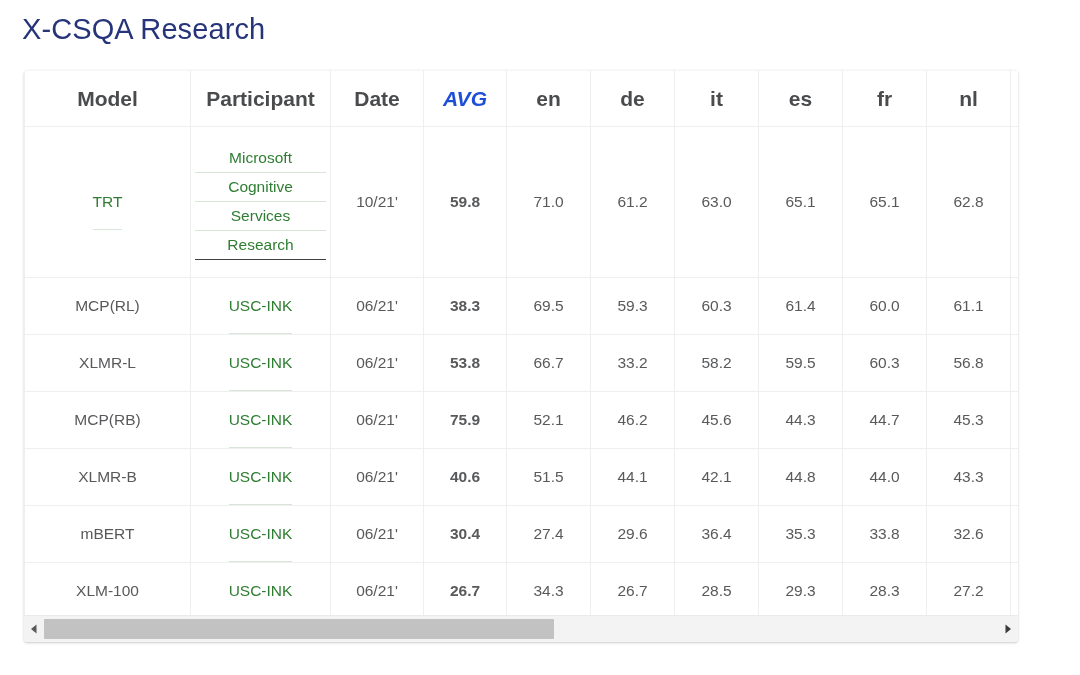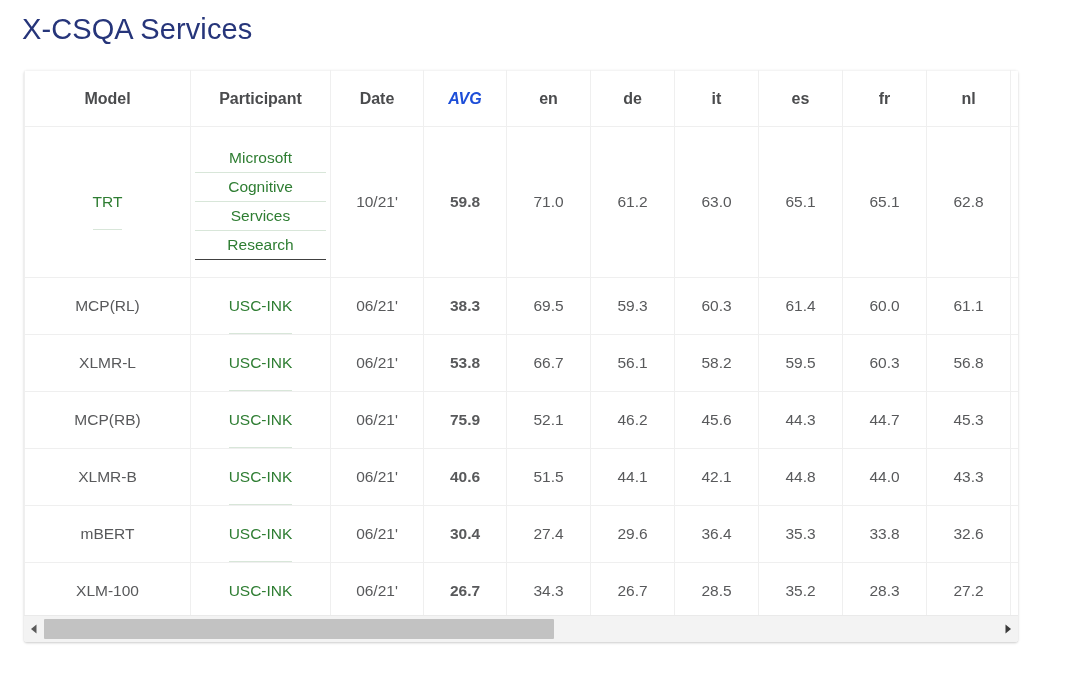--- a/index.html
+++ b/index.html
@@ -66,21 +66,21 @@
     vertical-align: middle;
     font-size: 15.5px;
     color: #58595b;
     padding: 0 4px;
     background: #ffffff;
   }
   table.results th {
     font-weight: bold;
     color: #4a4b4d;
     height: 55px;
-    font-size: 16px;
+    font-size: 21px;
   }
   table.results th.avg-head {
     color: #1d4ed8;
     font-style: italic;
     font-weight: bold;
   }
   table.results tr td:first-child,
   table.results tr th:first-child {
     border-left: 1px solid #efefef;
   }
@@ -144,21 +144,21 @@
     background: #c2c2c2;
     border-radius: 1px;
     cursor: pointer;
   }
 </style>
 </head>
 <body>
 
 <div class="page">
 
-  <div class="page-title">X-CSQA Services</div>
+  <div class="page-title">X-CSQA Research</div>
 
   <div class="card">
 
     <div class="table-viewport">
       <table class="results">
         <colgroup>
           <col style="width:166px">
           <col style="width:140px">
           <col style="width:93px">
           <col style="width:83px">
@@ -229,21 +229,21 @@
           </tr>
 
           <tr class="row-normal">
             <td class="model-cell">XLMR-L</td>
             <td>
               <a class="lnk">USC-INK</a>
             </td>
             <td class="date-cell">06/21'</td>
             <td class="avg-cell">53.8</td>
             <td class="num-cell">66.7</td>
-            <td class="num-cell">56.1</td>
+            <td class="num-cell">33.2</td>
             <td class="num-cell">58.2</td>
             <td class="num-cell">59.5</td>
             <td class="num-cell">60.3</td>
             <td class="num-cell">56.8</td>
             <td style="border-right:none"></td>
           </tr>
 
           <tr class="row-normal">
             <td class="model-cell">MCP(RB)</td>
             <td>
@@ -295,21 +295,21 @@
           <tr class="row-normal">
             <td class="model-cell">XLM-100</td>
             <td>
               <a class="lnk">USC-INK</a>
             </td>
             <td class="date-cell">06/21'</td>
             <td class="avg-cell">26.7</td>
             <td class="num-cell">34.3</td>
             <td class="num-cell">26.7</td>
             <td class="num-cell">28.5</td>
-            <td class="num-cell">35.2</td>
+            <td class="num-cell">29.3</td>
             <td class="num-cell">28.3</td>
             <td class="num-cell">27.2</td>
             <td style="border-right:none"></td>
           </tr>
 
         </tbody>
       </table>
     </div>
 
     <div class="hscroll">

